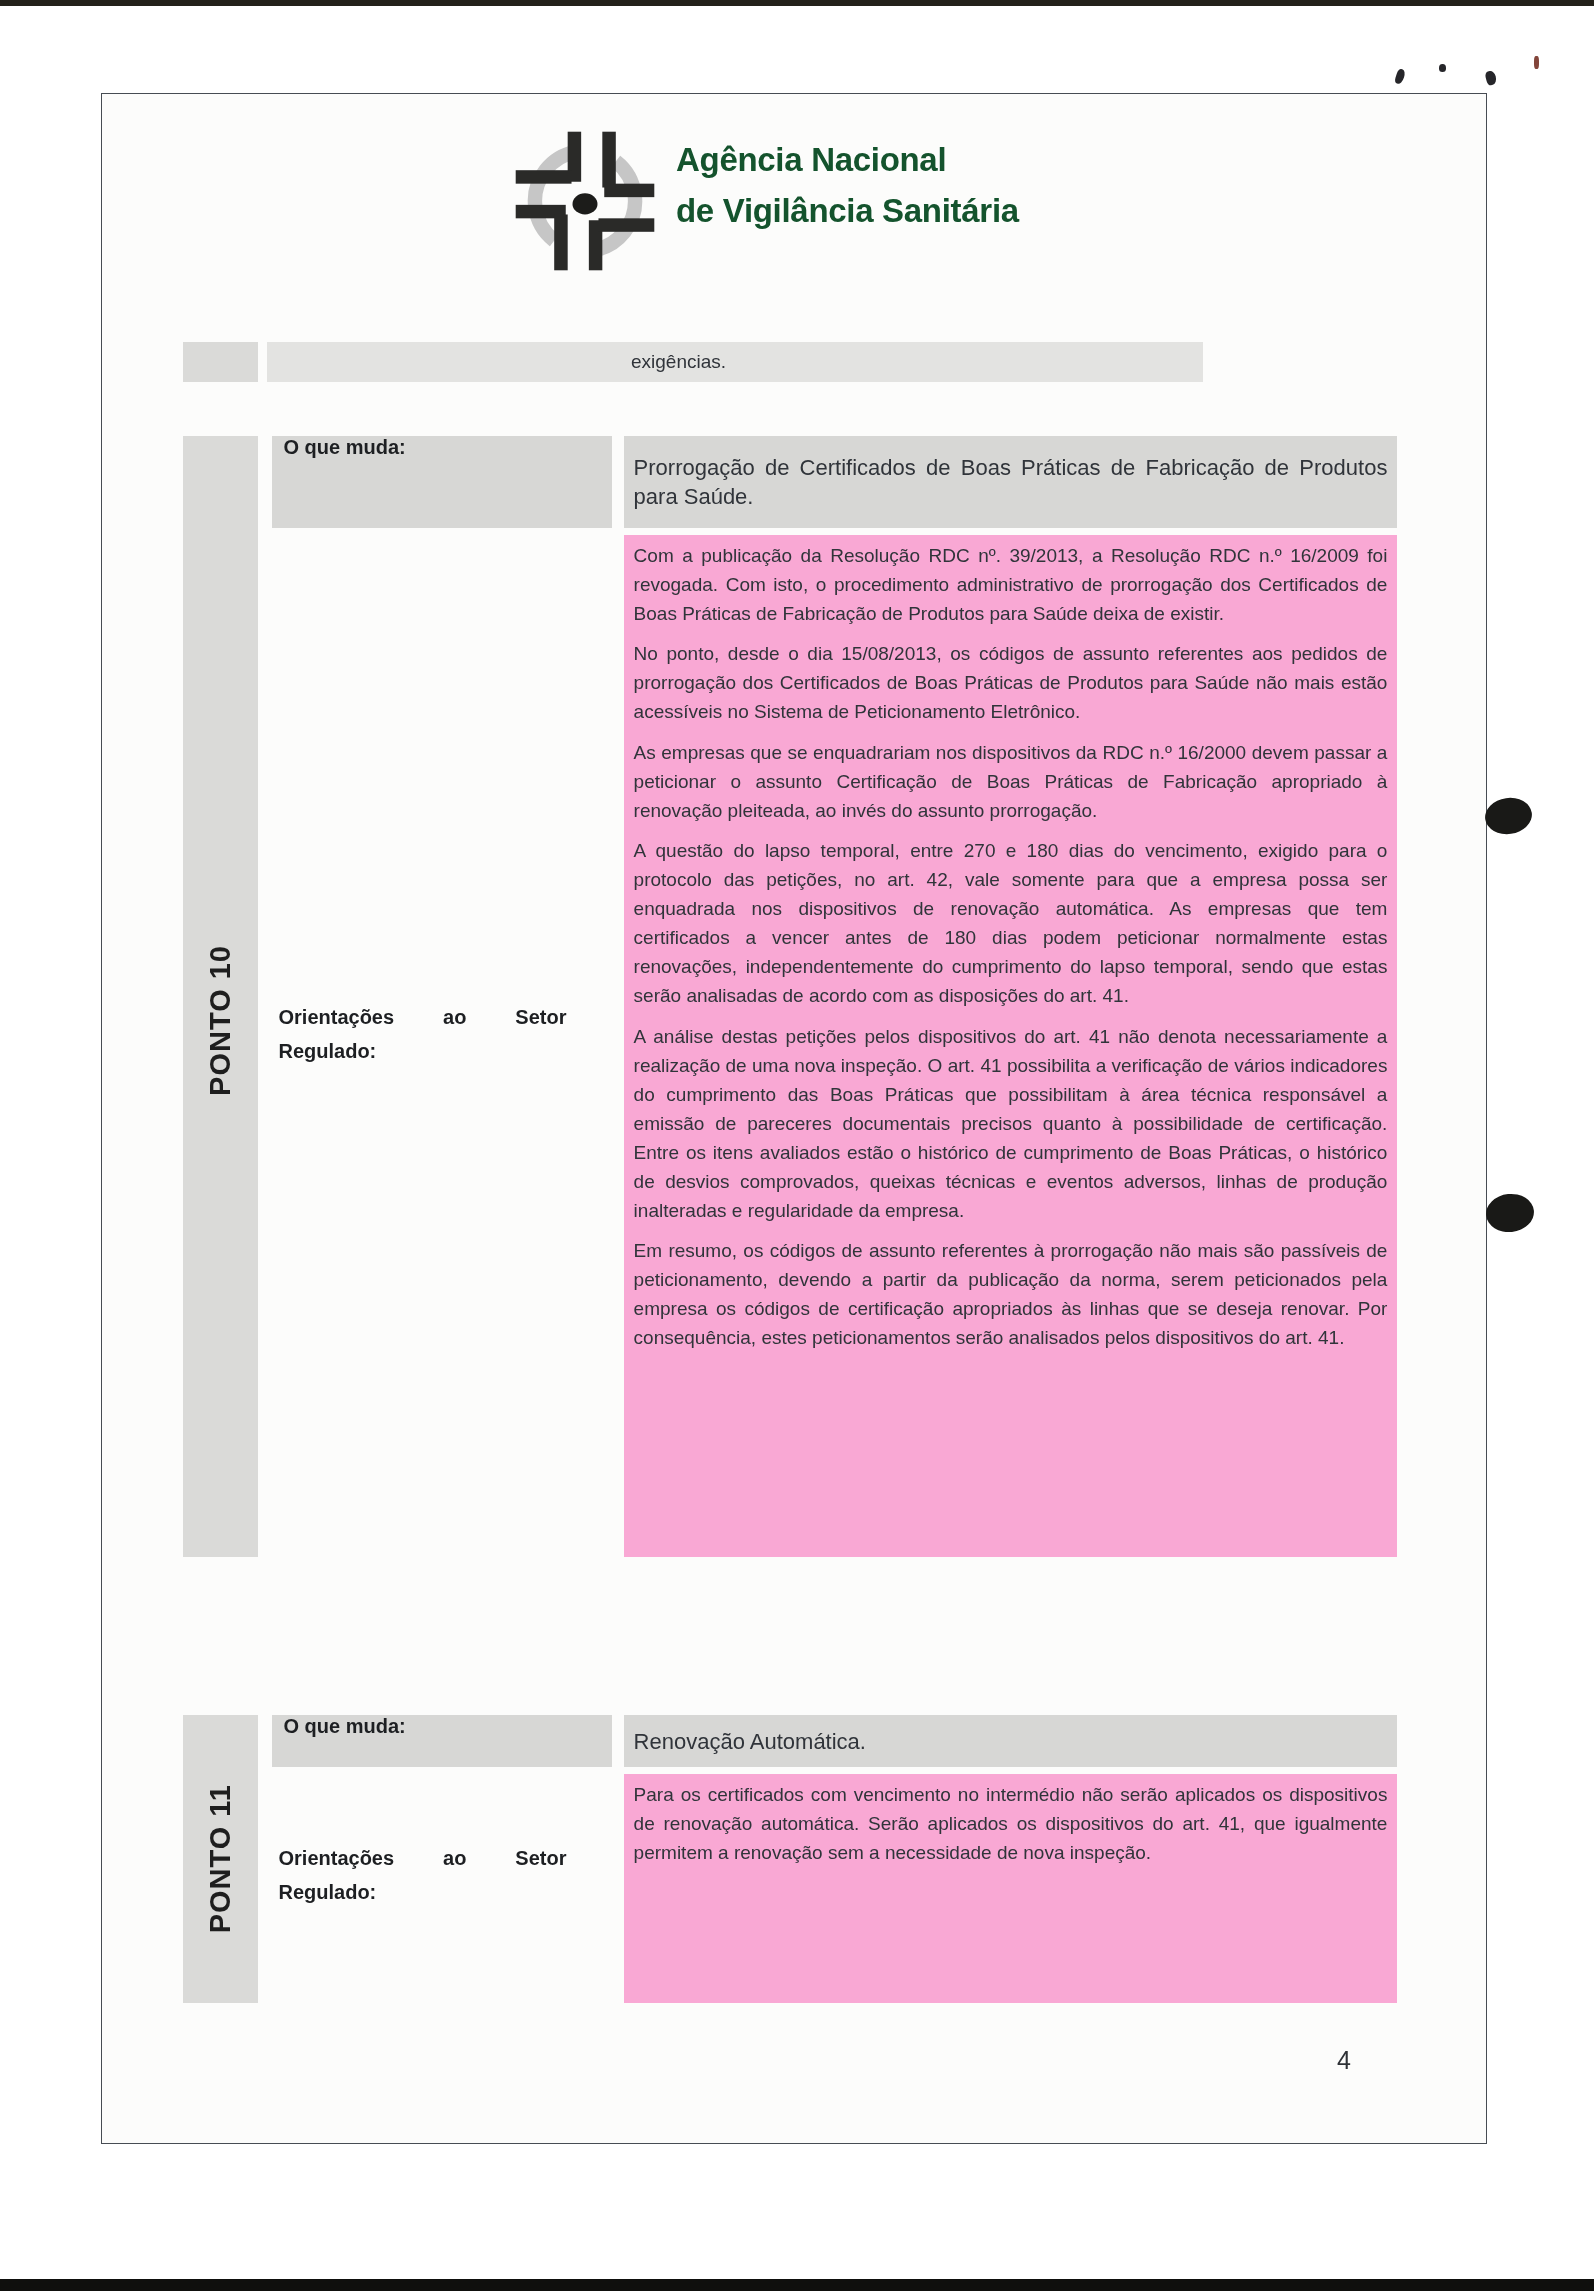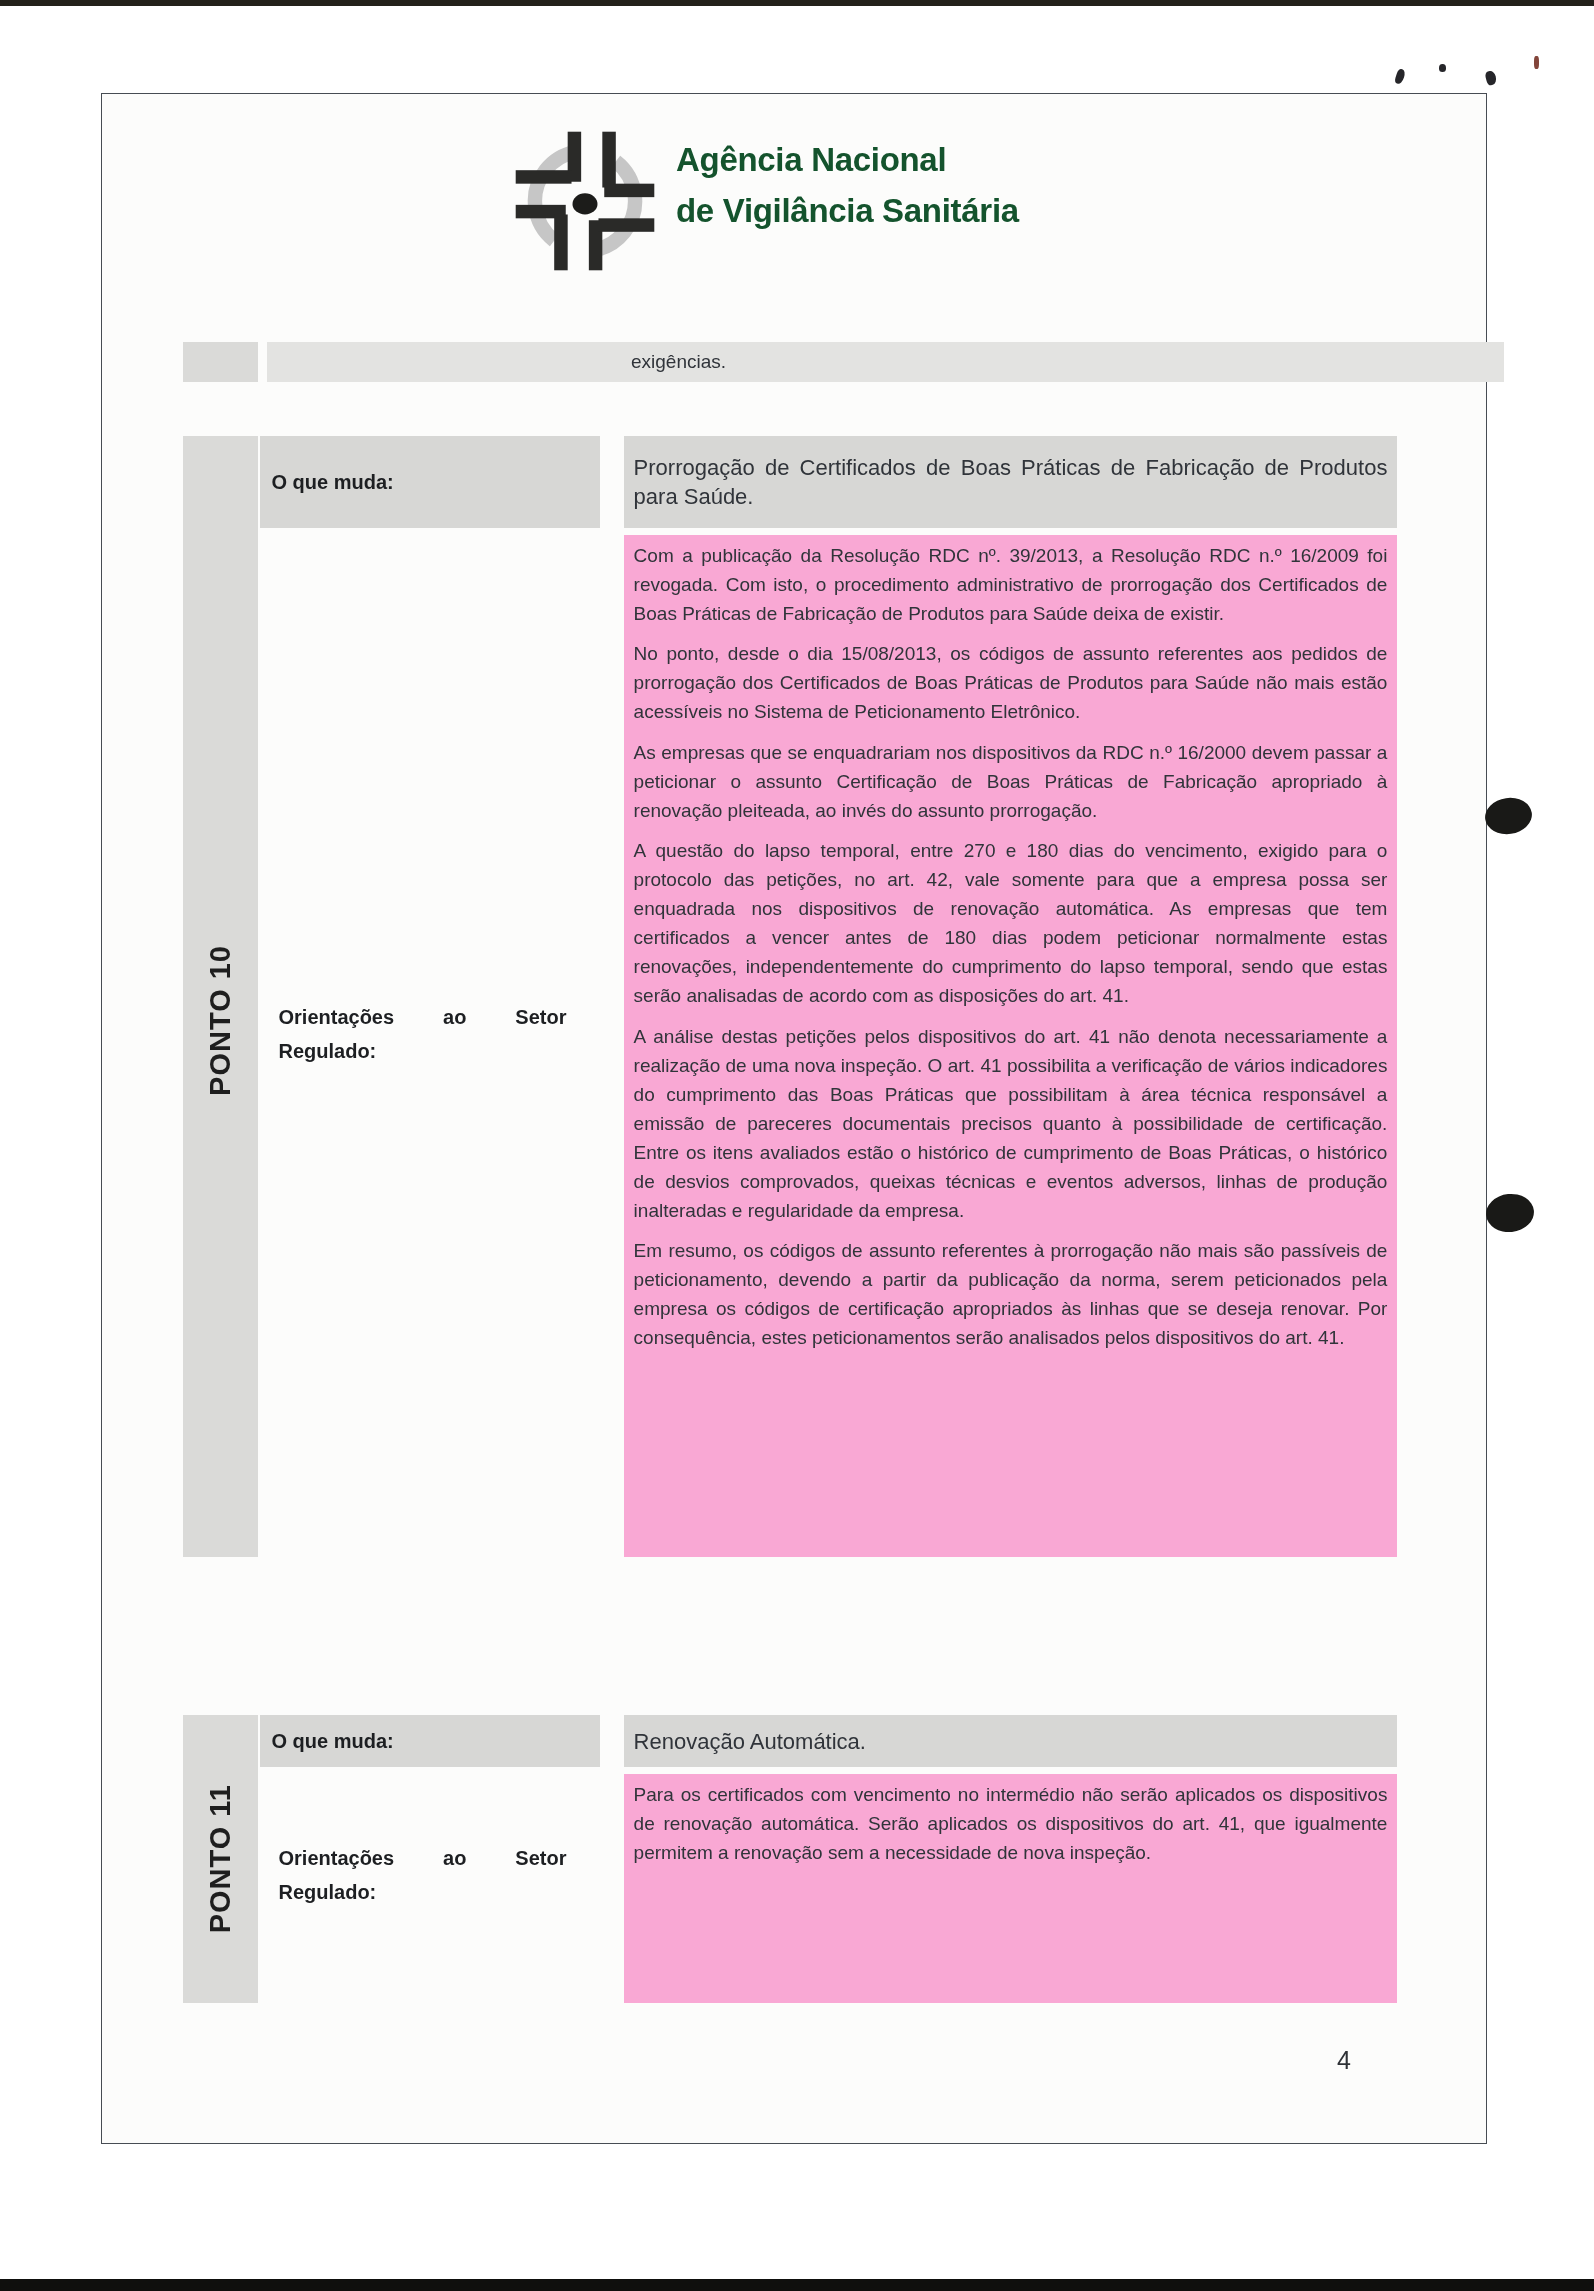--- a/index.html
+++ b/index.html
@@ -26,31 +26,31 @@
   .agency{left:574px;top:40px;line-height:51px;font-size:33px;font-weight:bold;
           color:#14532d;letter-spacing:-0.3px;white-space:nowrap}
 
   
   .cell{box-sizing:border-box}
   .strip{left:81px;width:75px;background:#dadad8;display:flex;align-items:center;justify-content:center}
   .strip .vtext{
     writing-mode:vertical-rl;transform:rotate(180deg);
     font-size:29px;font-weight:bold;color:#1e1e1e;letter-spacing:1px;white-space:nowrap;
   }
-  .oq-label{left:158px;width:340px;background:#d7d7d5;display:flex;align-items:center;
+  .oq-label{left:170px;width:340px;background:#d7d7d5;display:flex;
             font-size:20px;font-weight:bold;color:#1d1f22;padding-left:11.5px}
   .oq-content{left:522px;width:773px;background:#d7d7d5;display:flex;align-items:center;
               font-size:22px;padding:5.8px 9.6px}
   .oq-content .jtext{width:100%;text-align:justify;line-height:29px}
   .guide-label-cell{left:165px;width:340px}
   .guide-label{width:288px;margin-left:11.5px;font-size:20px;font-weight:bold;color:#1d1f22;
                line-height:34px;text-align:justify}
   .guide-content{left:522px;width:773px;background:#f9a8d4;padding:5.8px 9.6px;overflow:hidden}
   .guide-content p{margin:0 0 11.5px 0;font-size:19px;line-height:29px;text-align:justify}
-  .tail-band{left:165px;width:1237px;background:#e3e3e1;display:flex;align-items:center;
+  .tail-band{left:165px;width:936px;background:#e3e3e1;display:flex;align-items:center;
              font-size:19px;padding-left:364px;box-sizing:border-box}
   .tail-strip{left:81px;width:75px;background:#dadad8}
 
   
   .row-tail{top:248px;height:40px}
   .p10-oq{top:342px;height:92px}
   .p10-strip{top:342px;height:1121px;padding-top:48px;box-sizing:border-box}
   .p10-guide{top:441px;height:1022px}
   .p10-guide-label{top:441px;height:1022px}
   .p10-guide-label .guide-label{margin-top:465px}

